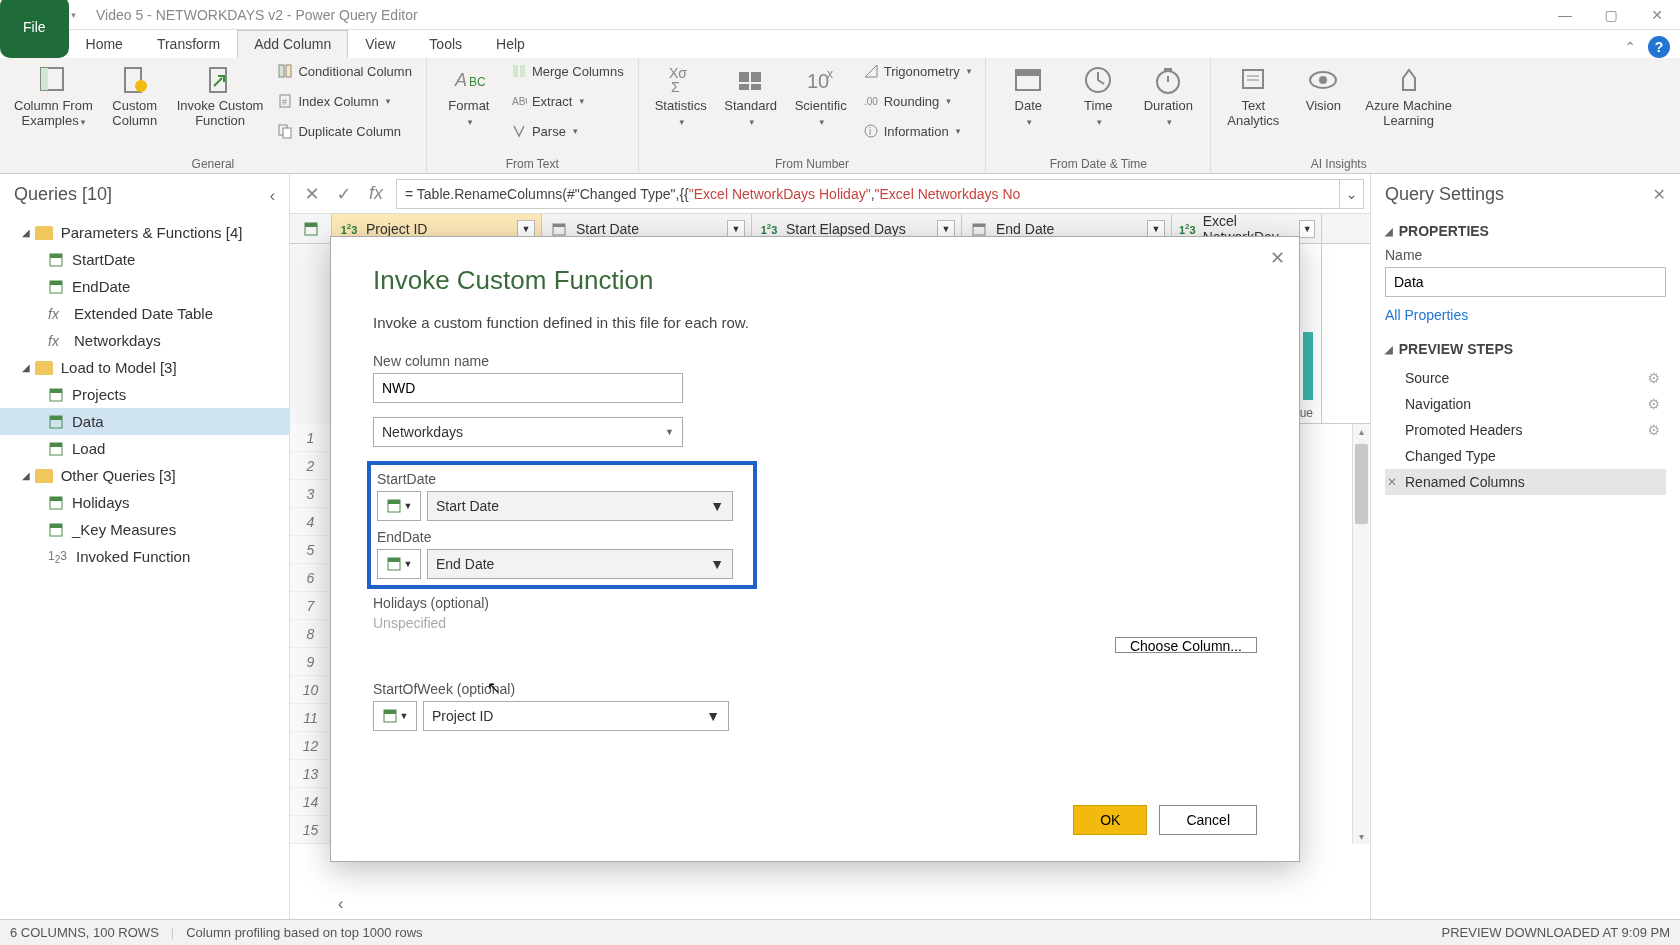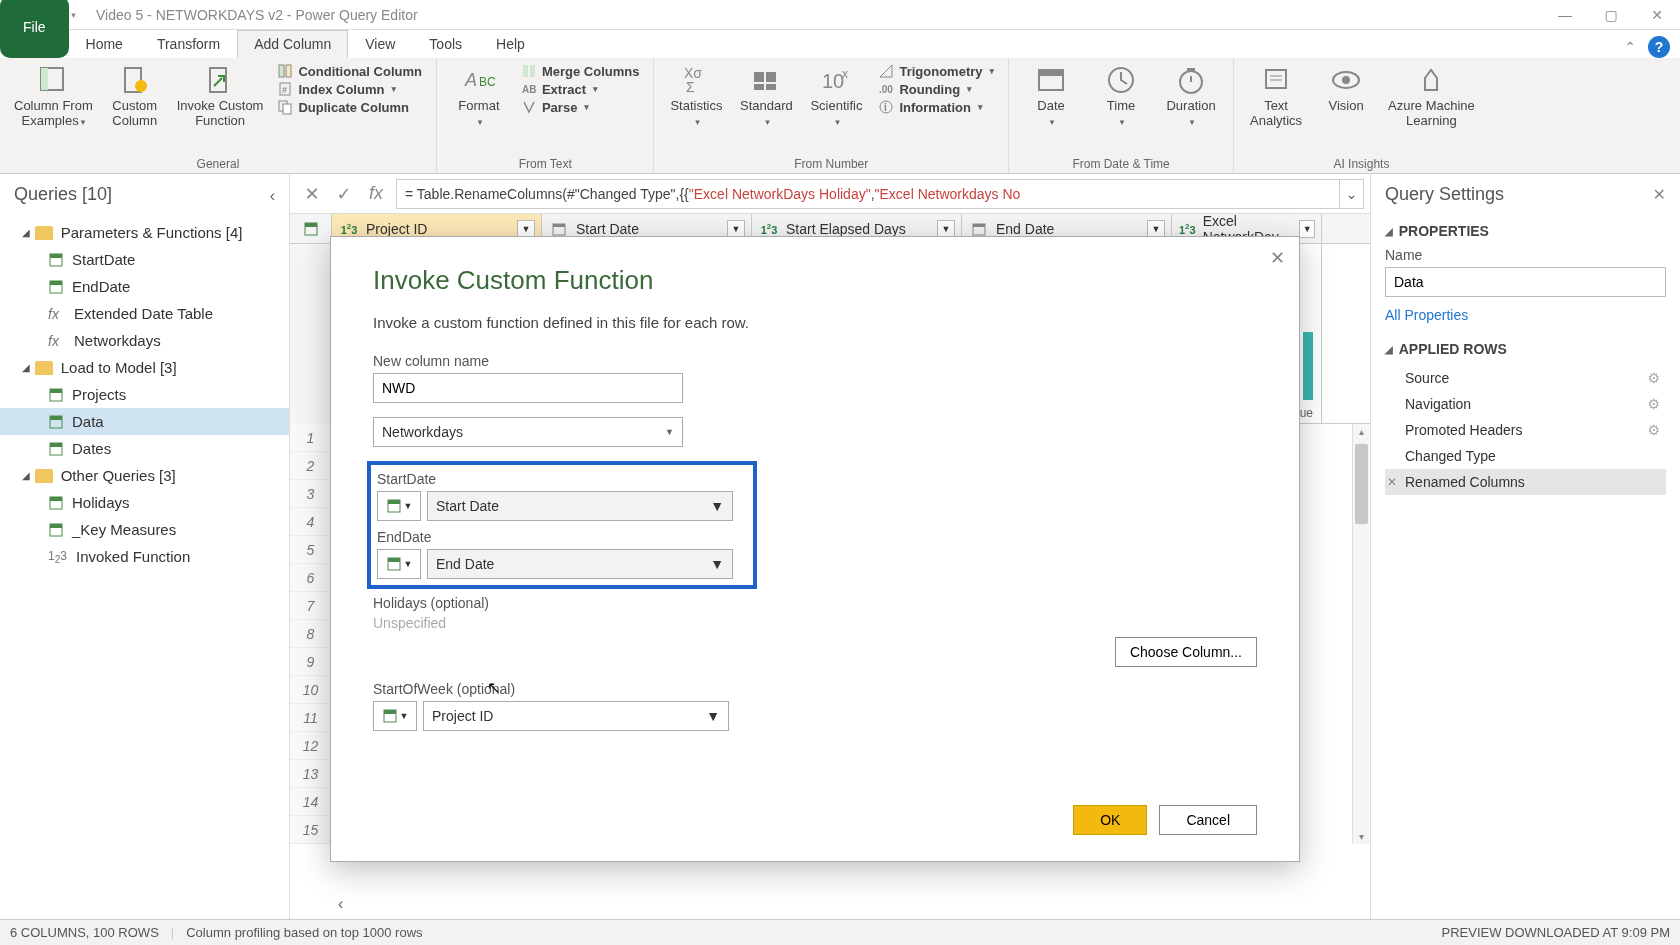--- a/index.html
+++ b/index.html
@@ -21,21 +21,21 @@
 .help-circle { width: 22px; height: 22px; border-radius: 50%; background: #2076d2; color: #fff; display: flex; align-items: center; justify-content: center; font-weight: bold; font-size: 14px; }
 
 
 .ribbon { height: 116px; background: #f3f2f1; border-bottom: 1px solid #ccc; display: flex; }
 .rgroup { border-right: 1px solid #ddd; padding: 4px 10px 2px 10px; display: flex; flex-direction: column; align-items: center; }
 .rgroup-content { display: flex; gap: 6px; flex: 1; align-items: flex-start; }
 .rgroup-label { font-size: 12px; color: #666; margin-top: 2px; }
 .rbtn-large { display: flex; flex-direction: column; align-items: center; gap: 3px; padding: 2px 4px; min-width: 64px; }
 .rbtn-large .ricon { width: 32px; height: 32px; display: flex; align-items: center; justify-content: center; }
 .rbtn-label { font-size: 13px; color: #444; text-align: center; line-height: 1.15; }
-.rbtn-stack { display: flex; flex-direction: column; gap: 0; font-weight: bold; }
+.rbtn-stack { display: flex; flex-direction: column; gap: 12px; }
 .rbtn-small { display: flex; align-items: center; gap: 5px; padding: 1px 4px; font-size: 13px; color: #444; }
 .rbtn-small .sicon { width: 16px; height: 16px; }
 .drop-caret { font-size: 9px; color: #666; margin-left: 2px; }
 
 
 .main-area { height: 745px; display: flex; background: #fff; }
 
 
 .queries-panel { width: 290px; border-right: 1px solid #ddd; background: #fff; display: flex; flex-direction: column; }
 .qp-header { display: flex; align-items: flex-end; padding: 10px 14px; font-size: 18px; color: #555; }
@@ -117,21 +117,21 @@
 .dlg-select { height: 30px; border: 1px solid #aaa; padding: 0 8px; font-size: 14px; width: 310px; display: flex; align-items: center; justify-content: space-between; margin-bottom: 14px; background: #fff; }
 .dlg-select .caret { font-size: 9px; color: #666; }
 .highlight-box { border: 4px solid #1e62c9; padding: 6px 10px 6px 6px; margin-bottom: 6px; width: 390px; margin-left: -6px; }
 .param-row { display: flex; gap: 6px; align-items: center; margin-bottom: 8px; }
 .param-type-btn { width: 44px; height: 30px; border: 1px solid #aaa; display: flex; align-items: center; justify-content: center; background: #fff; }
 .param-select { height: 30px; border: 1px solid #aaa; padding: 0 8px; font-size: 14px; width: 306px; display: flex; align-items: center; justify-content: space-between; background: #f2f2f2; }
 .dlg-unspecified { color: #aaa; font-style: normal; margin-bottom: 50px; }
 .dlg-buttons { position: absolute; bottom: 26px; right: 42px; display: flex; gap: 12px; }
 .dlg-btn { height: 30px; padding: 0 26px; border: 1px solid #888; font-size: 14px; cursor: pointer; background: #fff; }
 .dlg-btn.primary { background: #f2b90f; border-color: #cc9a00; }
-.choose-col-btn { position: absolute; right: 42px; top: 400px; height: 30px; padding: 0 14px; border: 1px solid #888; background: #fff; font-size: 14px; }
+.choose-col-btn { position: absolute; right: 42px; top: 400px; height: 16px; padding: 0 14px; border: 1px solid #888; background: #fff; font-size: 14px; }
 .cursor-arrow { position: absolute; left: 123px; top: 463px; font-size: 16px; color: #000; pointer-events: none; }
 </style>
 </head>
 <body>
 
 <div class="titlebar">
   <span class="qat-icon">
     <svg viewBox="0 0 18 18">
         <rect width="18" height="18" fill="#f2b90f"></rect>
         <rect x="3" y="3" width="5" height="5" fill="#333"></rect>
@@ -448,21 +448,21 @@
               <rect x="2" y="2" width="12" height="12" fill="none" stroke="#4a8a4a"></rect>
               <rect x="2" y="2" width="12" height="4" fill="#4a8a4a"></rect>
             </svg></span>
           <span>Data</span>
         </div>
         <div class="tree-item">
           <span class="tbl-icon"><svg viewBox="0 0 16 16">
               <rect x="2" y="2" width="12" height="12" fill="none" stroke="#4a8a4a"></rect>
               <rect x="2" y="2" width="12" height="4" fill="#4a8a4a"></rect>
             </svg></span>
-          <span>Dates</span>
+          <span>Load</span>
         </div>
         <div class="tree-folder">
           <span class="tree-caret">◢</span>
           <span class="folder-icon"></span>
           <span>Other Queries [3]</span>
         </div>
         <div class="tree-item">
           <span class="tbl-icon"><svg viewBox="0 0 16 16">
               <rect x="2" y="2" width="12" height="12" fill="none" stroke="#4a8a4a"></rect>
               <rect x="2" y="2" width="12" height="4" fill="#4a8a4a"></rect>
@@ -713,21 +713,21 @@
 
   <div class="settings-panel">
     <div class="sp-header">
       <span>Query Settings</span>
       <span class="sp-close">✕</span>
     </div>
     <div class="sp-section-title">PROPERTIES</div>
     <div class="sp-label">Name</div>
     <input class="sp-input" value="Data" style="">
     <span class="sp-link">All Properties</span>
-    <div class="sp-section-title">APPLIED ROWS</div>
+    <div class="sp-section-title">PREVIEW STEPS</div>
     <div class="steps-list" id="steps-list">
         <div class="step">
           <span>Source</span>
           <span class="gear">⚙</span>
         </div>
         <div class="step">
           <span>Navigation</span>
           <span class="gear">⚙</span>
         </div>
         <div class="step">

